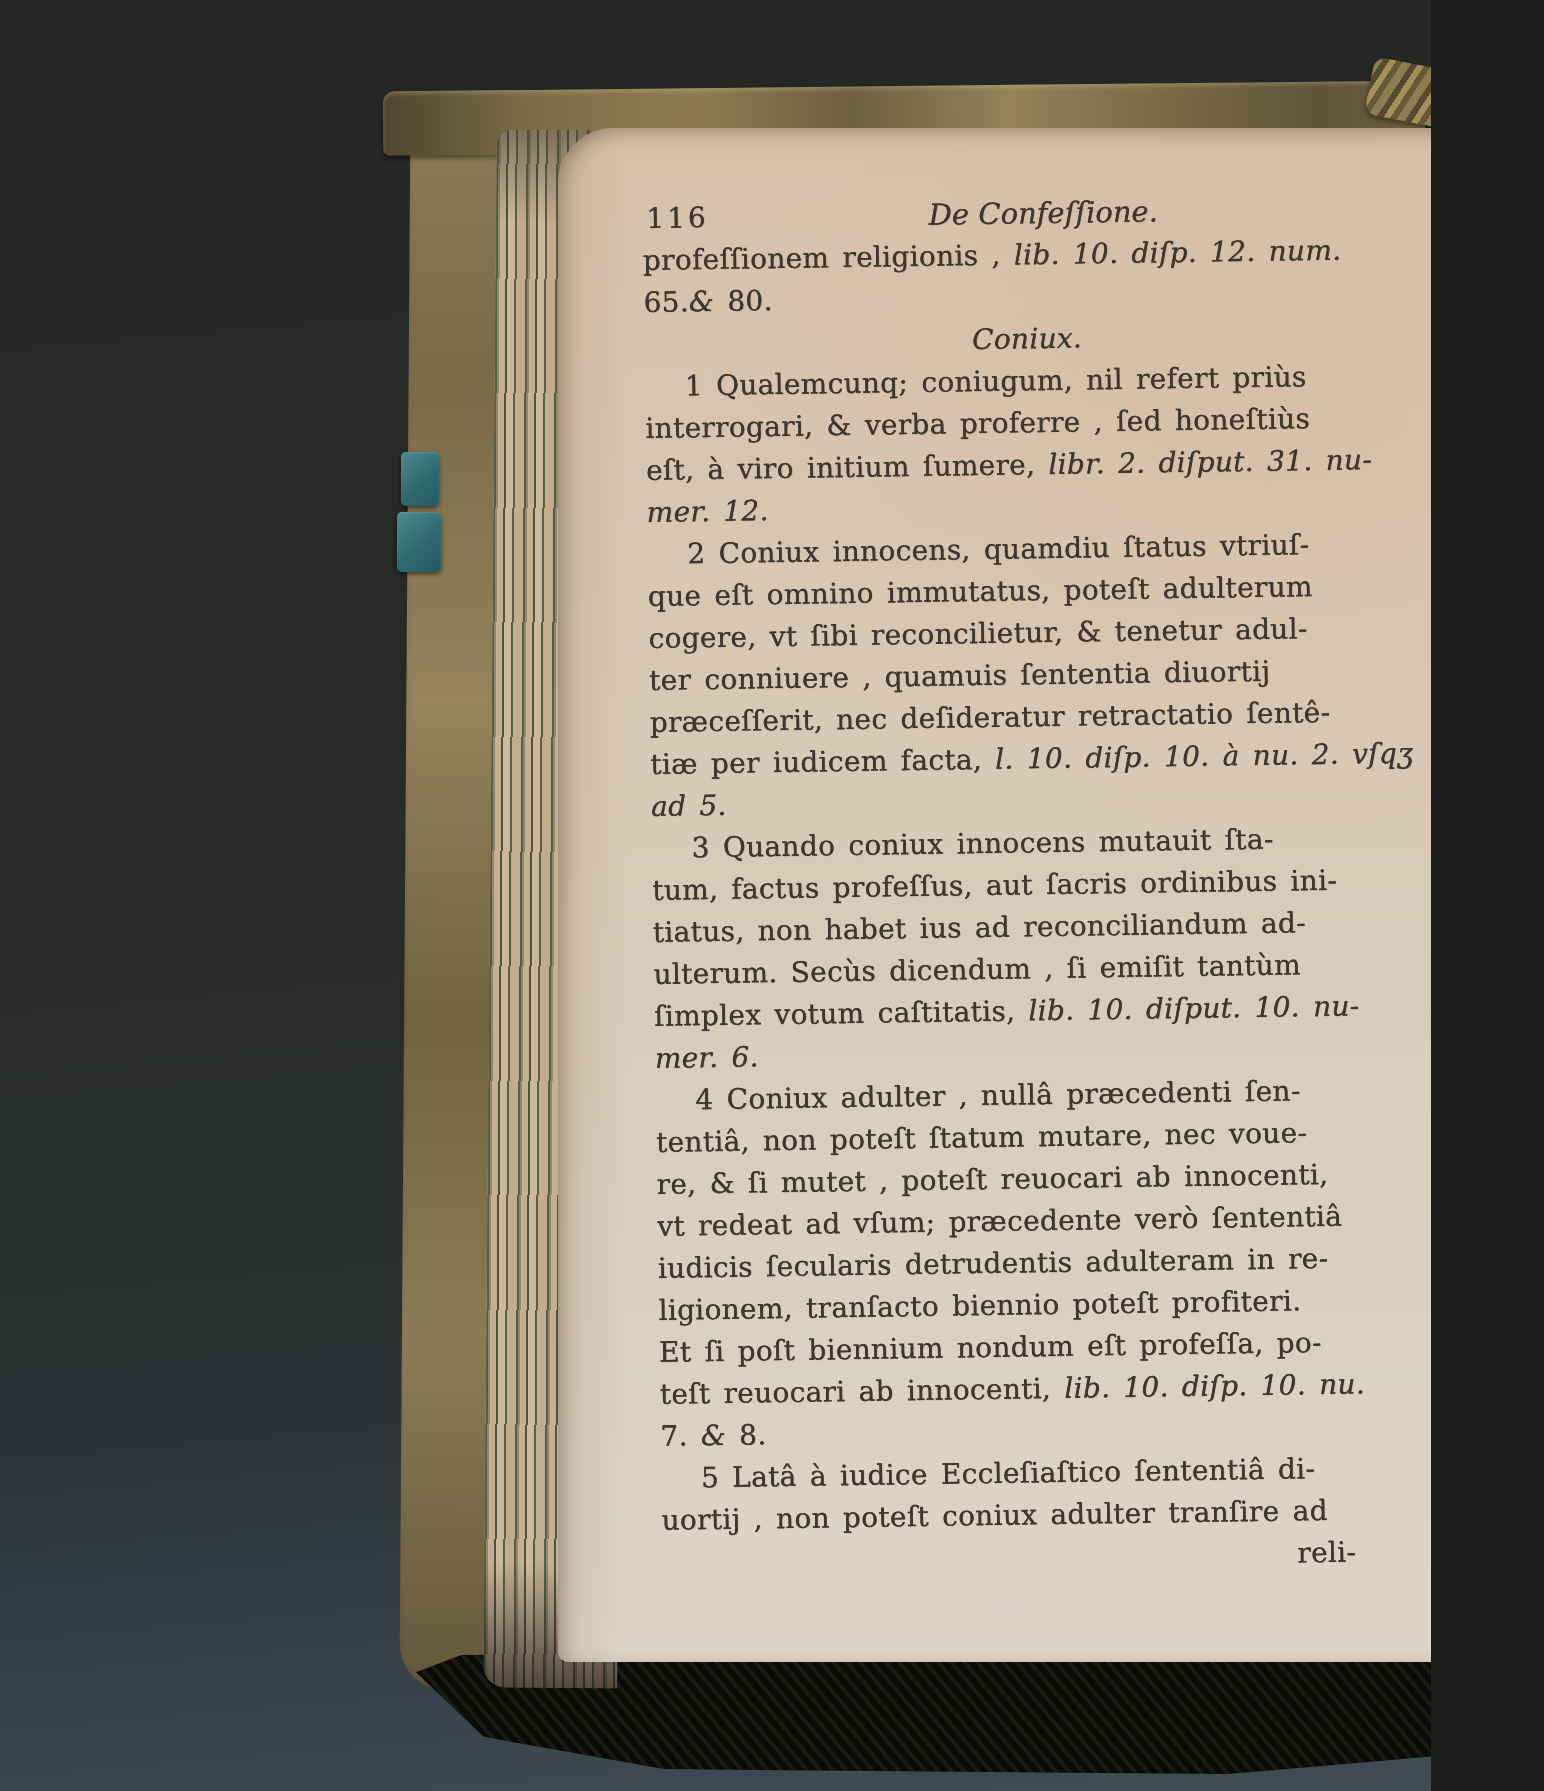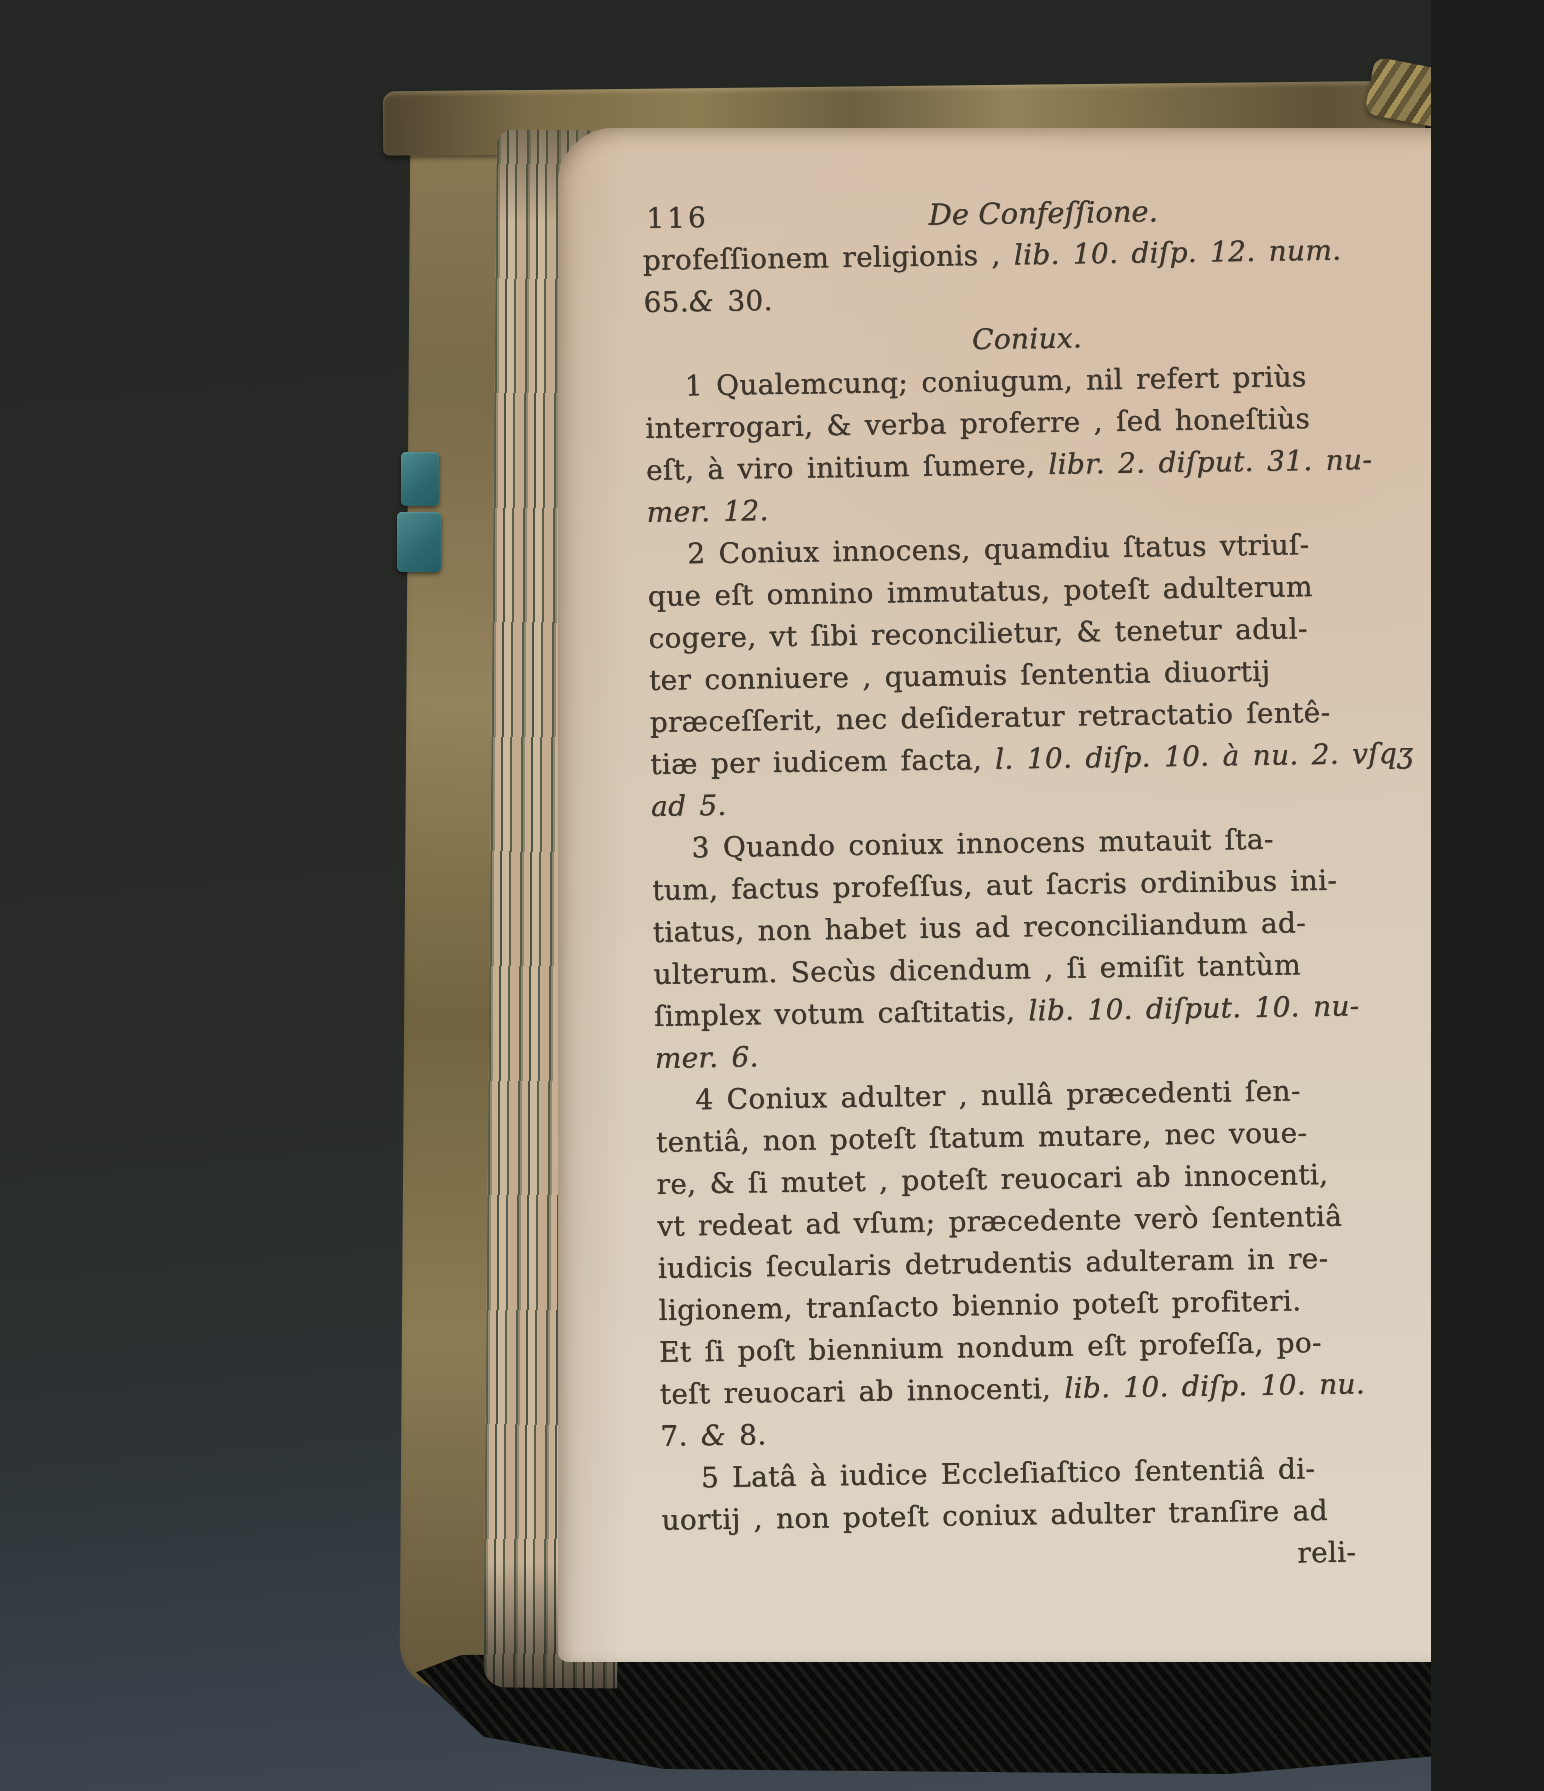--- a/index.html
+++ b/index.html
@@ -99,21 +99,21 @@
   </div>
   <div class="corner-page"></div>
 
   <div class="text-block">
     <div class="header-row">
       <span class="page-num">116</span>
       <span class="running-title">De Confeſſione.</span>
     </div>
     <div id="text-lines">
         <div class="line"><span class="rom">profeſſionem religionis , </span><span class="it">lib. 10. diſp. 12. num.</span></div>
-        <div class="line"><span class="rom">65.</span><span class="it">&amp;</span><span class="rom"> 30.</span></div>
+        <div class="line"><span class="rom">65.</span><span class="it">&amp;</span><span class="rom"> 80.</span></div>
         <div class="line center"><span class="it">Coniux.</span></div>
         <div class="line indent"><span class="rom">1  Qualemcunq; coniugum, nil refert priùs</span></div>
         <div class="line"><span class="rom">interrogari, &amp; verba proferre ,  ſed honeſtiùs</span></div>
         <div class="line"><span class="rom">eſt, à viro initium ſumere, </span><span class="it">libr. 2. diſput. 31. nu-</span></div>
         <div class="line"><span class="it">mer. 12.</span></div>
         <div class="line indent"><span class="rom">2  Coniux innocens, quamdiu ſtatus vtriuſ-</span></div>
         <div class="line"><span class="rom">que eſt omnino immutatus, poteſt adulterum</span></div>
         <div class="line"><span class="rom">cogere, vt ſibi reconcilietur,  &amp; tenetur adul-</span></div>
         <div class="line"><span class="rom">ter conniuere ,   quamuis ſententia diuortij</span></div>
         <div class="line"><span class="rom">præceſſerit, nec deſideratur retractatio ſentê-</span></div>

